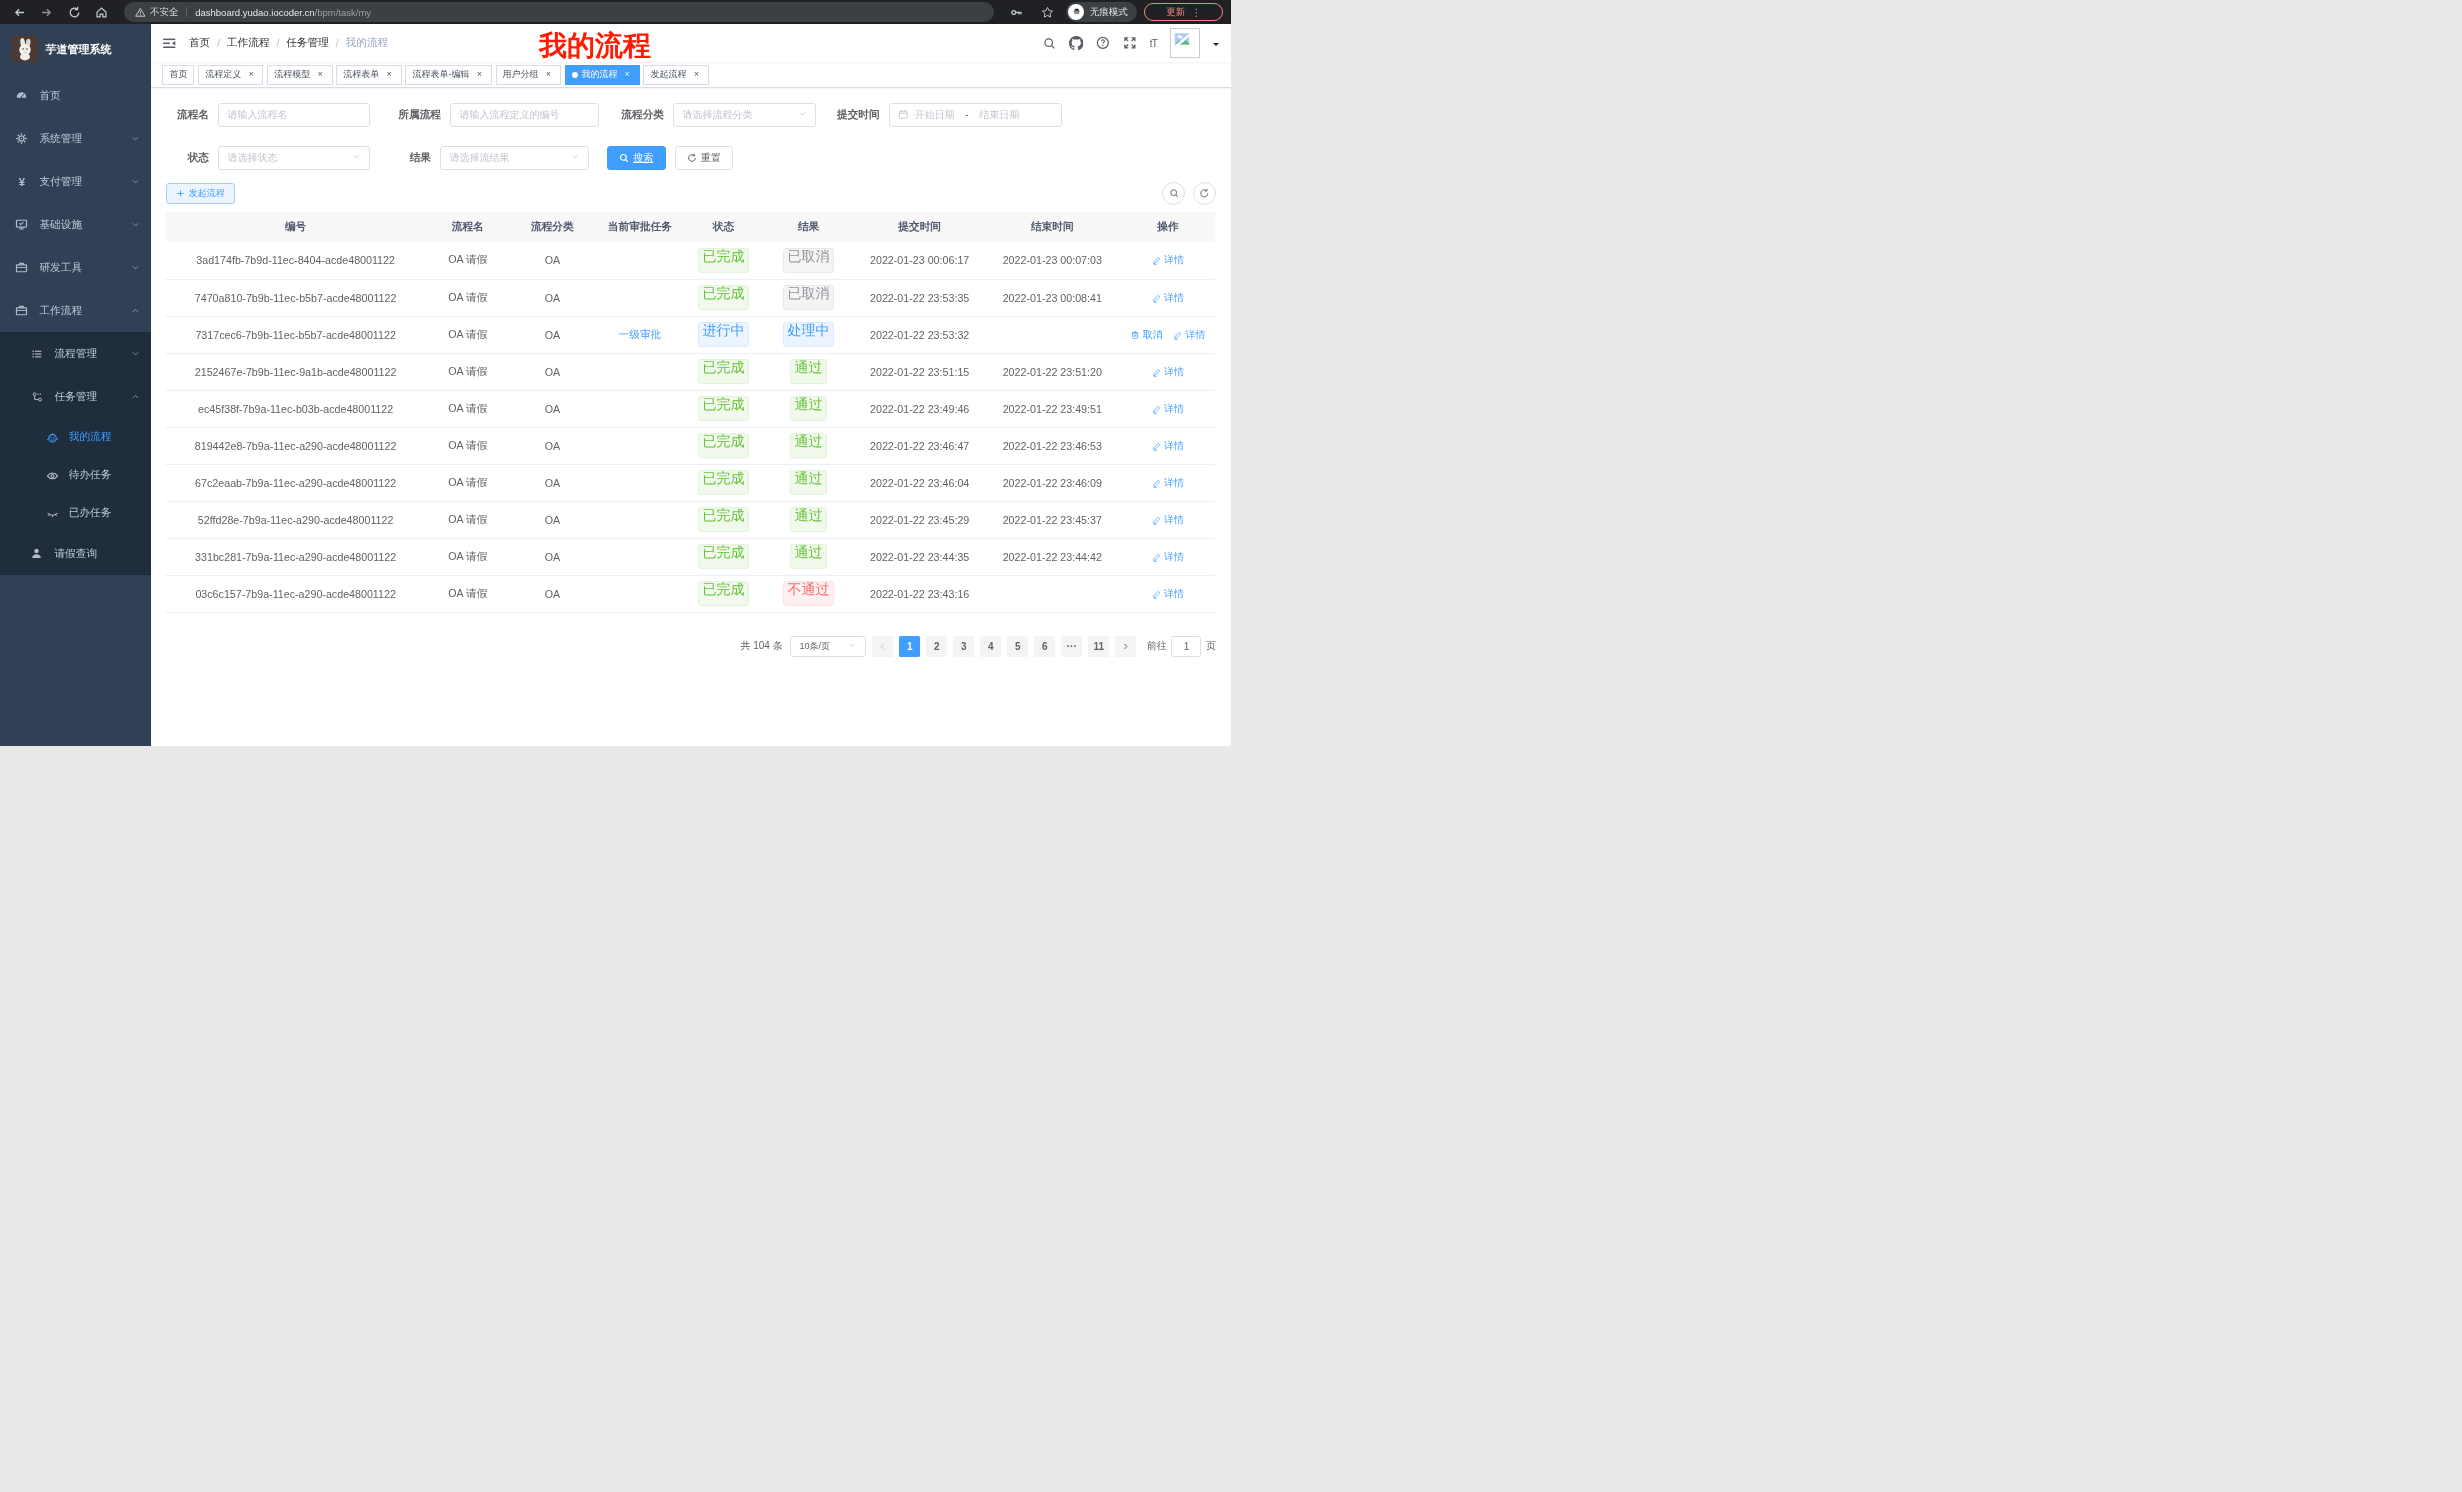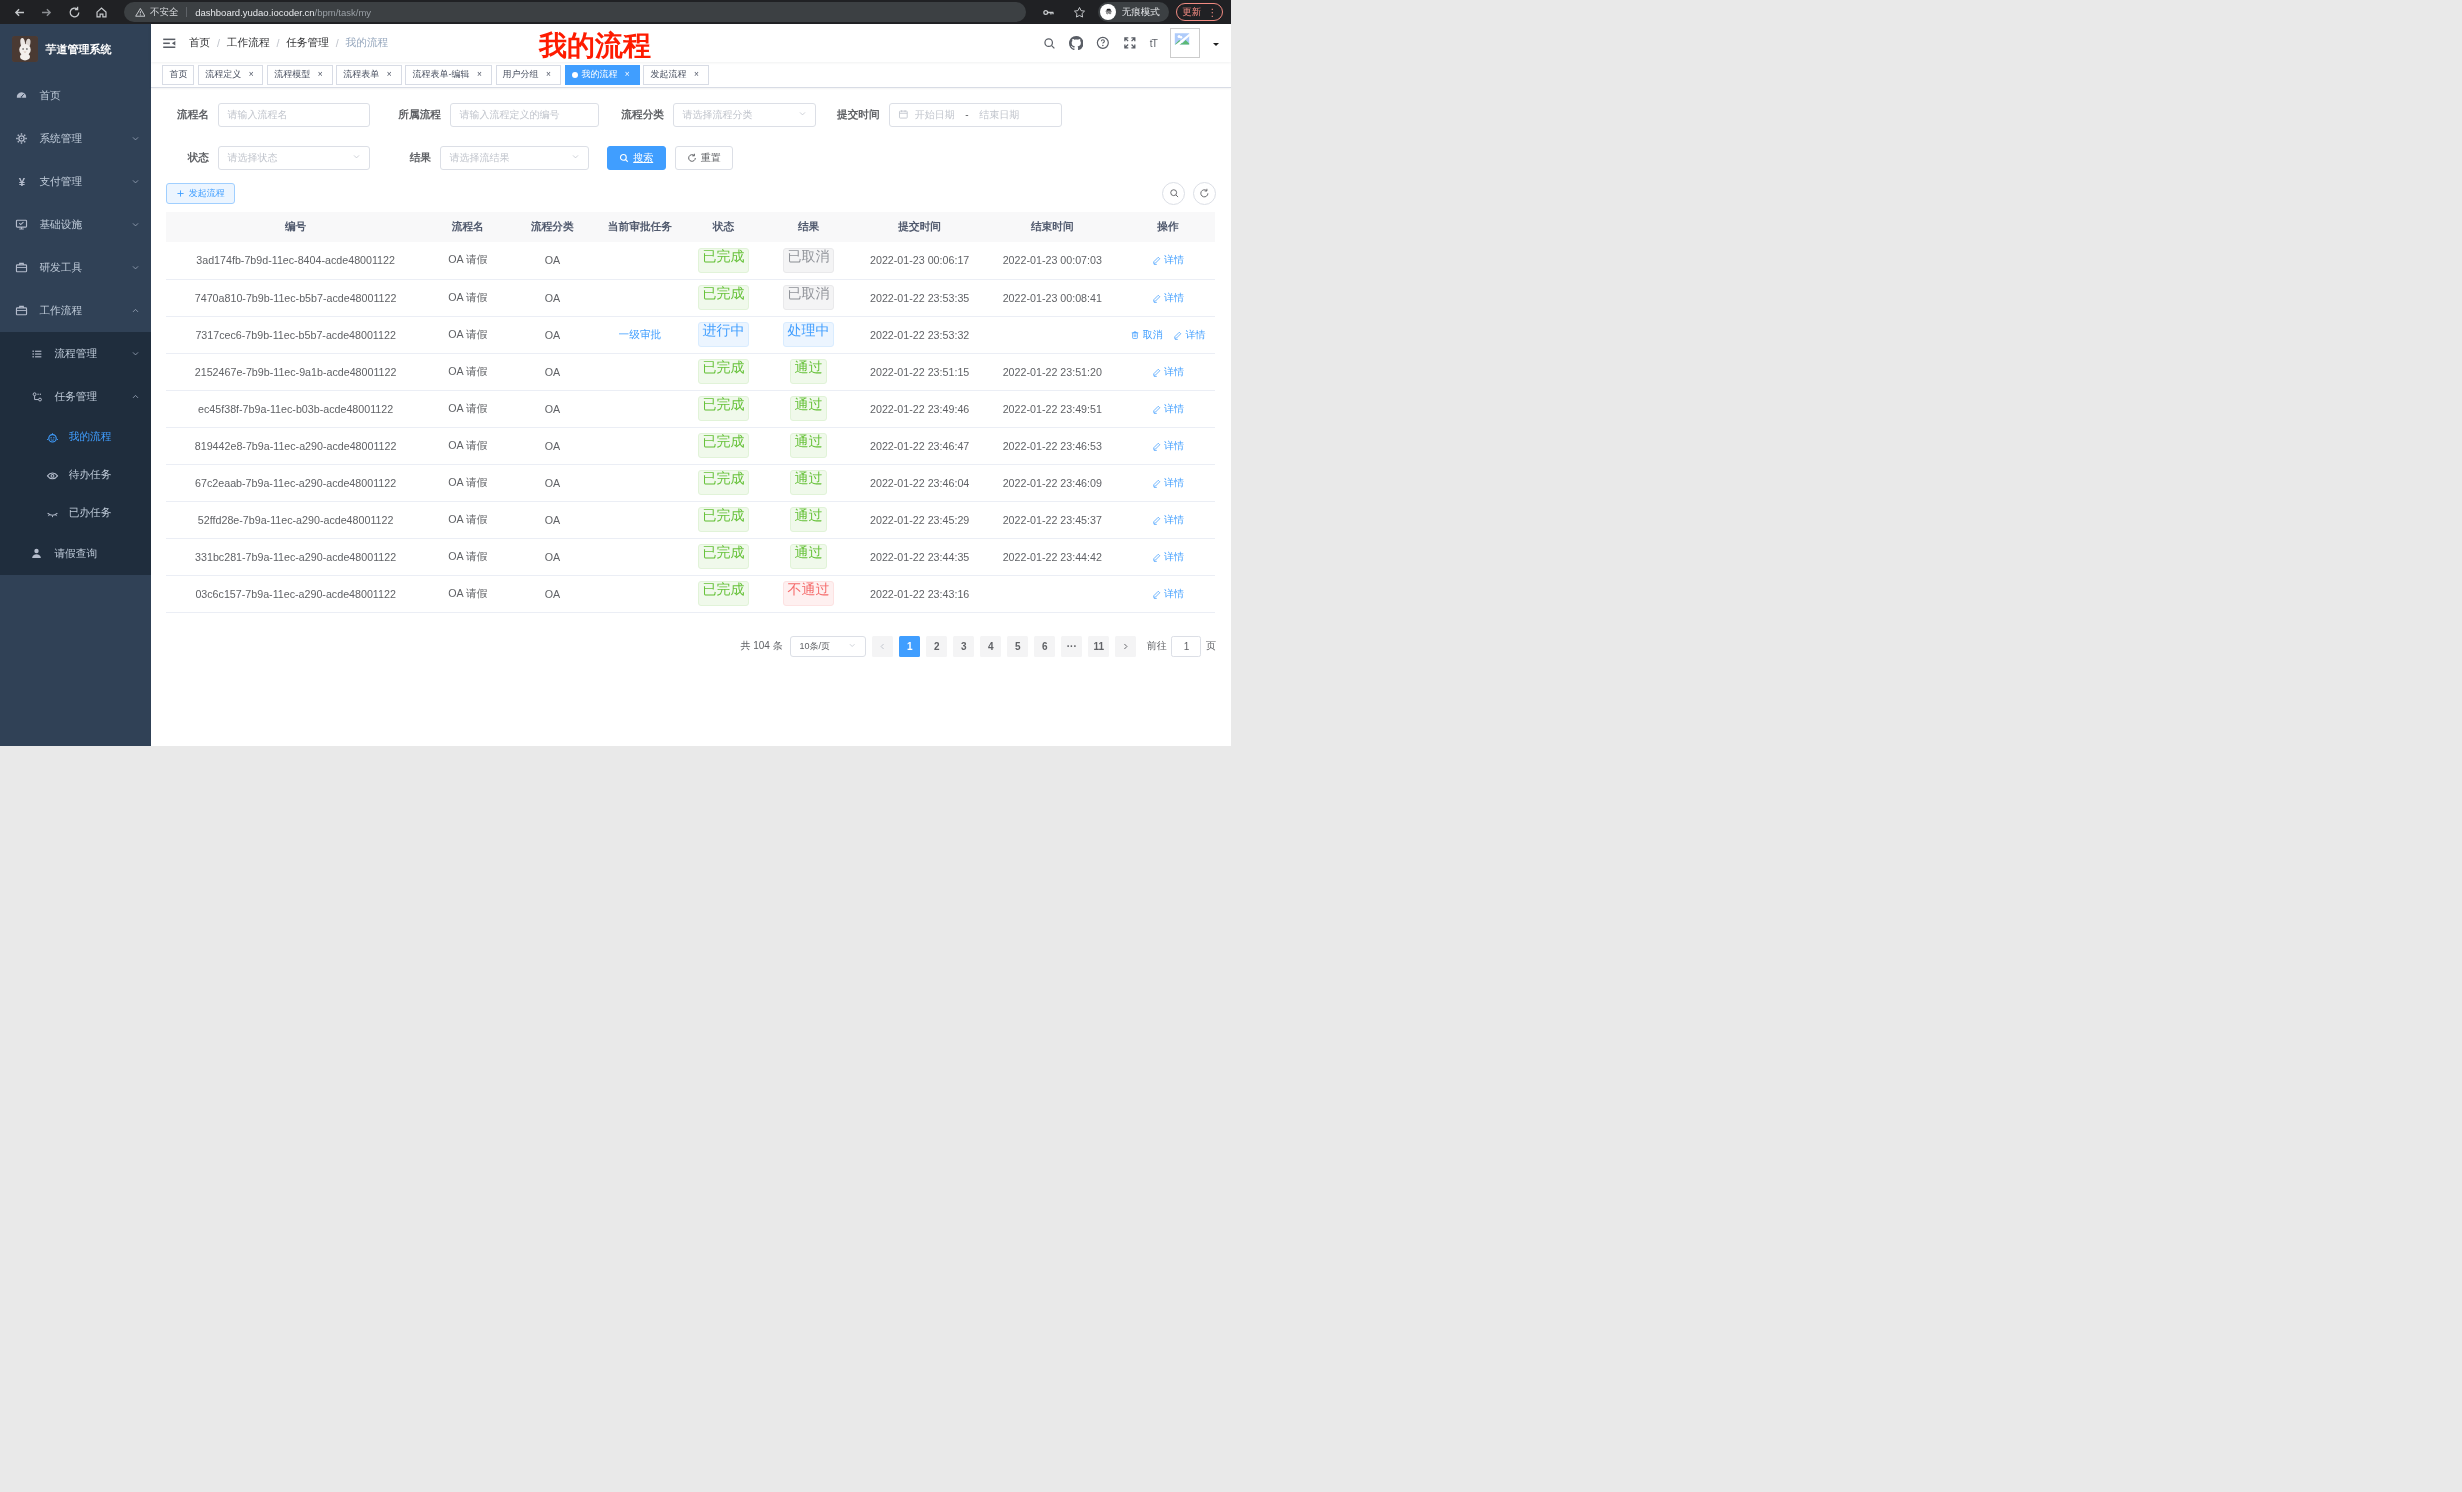--- a/index.html
+++ b/index.html
@@ -11,21 +11,21 @@
   .browser { height:24px; background:#202124; display:flex; align-items:center; padding:0 7.6px; gap:4.6px; }
   .b-ico { width:23px; height:20px; display:flex; align-items:center; justify-content:center; color:#c6c9cc; flex:none; border-radius:50%; }
   .b-ico svg { display:block; }
   .urlbar { flex:1; height:20px; background:#3c4043; border-radius:10px; margin:0 6px; display:flex; align-items:center; padding:0 10.7px; gap:8px; color:#e8eaed; font-size:9.5px; min-width:0; }
   .urlbar .sec { display:flex; align-items:center; gap:4.6px; color:#dadce0; }
   .urlbar .sep { width:0.8px; height:10.7px; background:#5f6368; }
   .url-path { color:#9aa0a6; }
   .b-right { display:flex; align-items:center; gap:7.6px; flex:none; }
   .incog { height:20px; background:#3c4043; border-radius:10px; display:flex; align-items:center; gap:5.3px; padding:0 9px 0 2.3px; color:#e8eaed; font-size:9.5px; }
   .incog-badge { width:16px; height:16px; border-radius:50%; background:#fff; display:flex; align-items:center; justify-content:center; }
-  .updates { height:18px; border:0.8px solid #f28b82; color:#f28b82; border-radius:10px; display:flex; align-items:center; padding:0 5px; font-size:9.5px; gap:1.5px; }
+  .updates { height:18px; border:0.8px solid #f28b82; color:#f28b82; border-radius:10px; display:flex; align-items:center; padding:0 21px; font-size:9.5px; gap:1.5px; }
   .rdots { color:#f28b82; font-size:10px; letter-spacing:0; margin-left:4.6px; }
   .star-g { color:#c6c9cc; font-size:11.4px; }
 
   
   .app { display:flex; height:722px; }
   .sidebar { width:151px; background:#304156; color:#bfcbd9; flex:none; overflow:hidden; }
   .logo-row { height:50px; display:flex; align-items:center; gap:7.6px; padding:0 10.7px 0 12px; }
   .logo-img { width:26px; height:26px; border-radius:3px; background:#5d4a41; overflow:hidden; flex:none; }
   .logo-title { color:#fff; font-size:11px; font-weight:bold; white-space:nowrap; }
   .m-item { height:43px; display:flex; align-items:center; padding:0 10.7px 0 15px; font-size:10.7px; cursor:pointer; }

